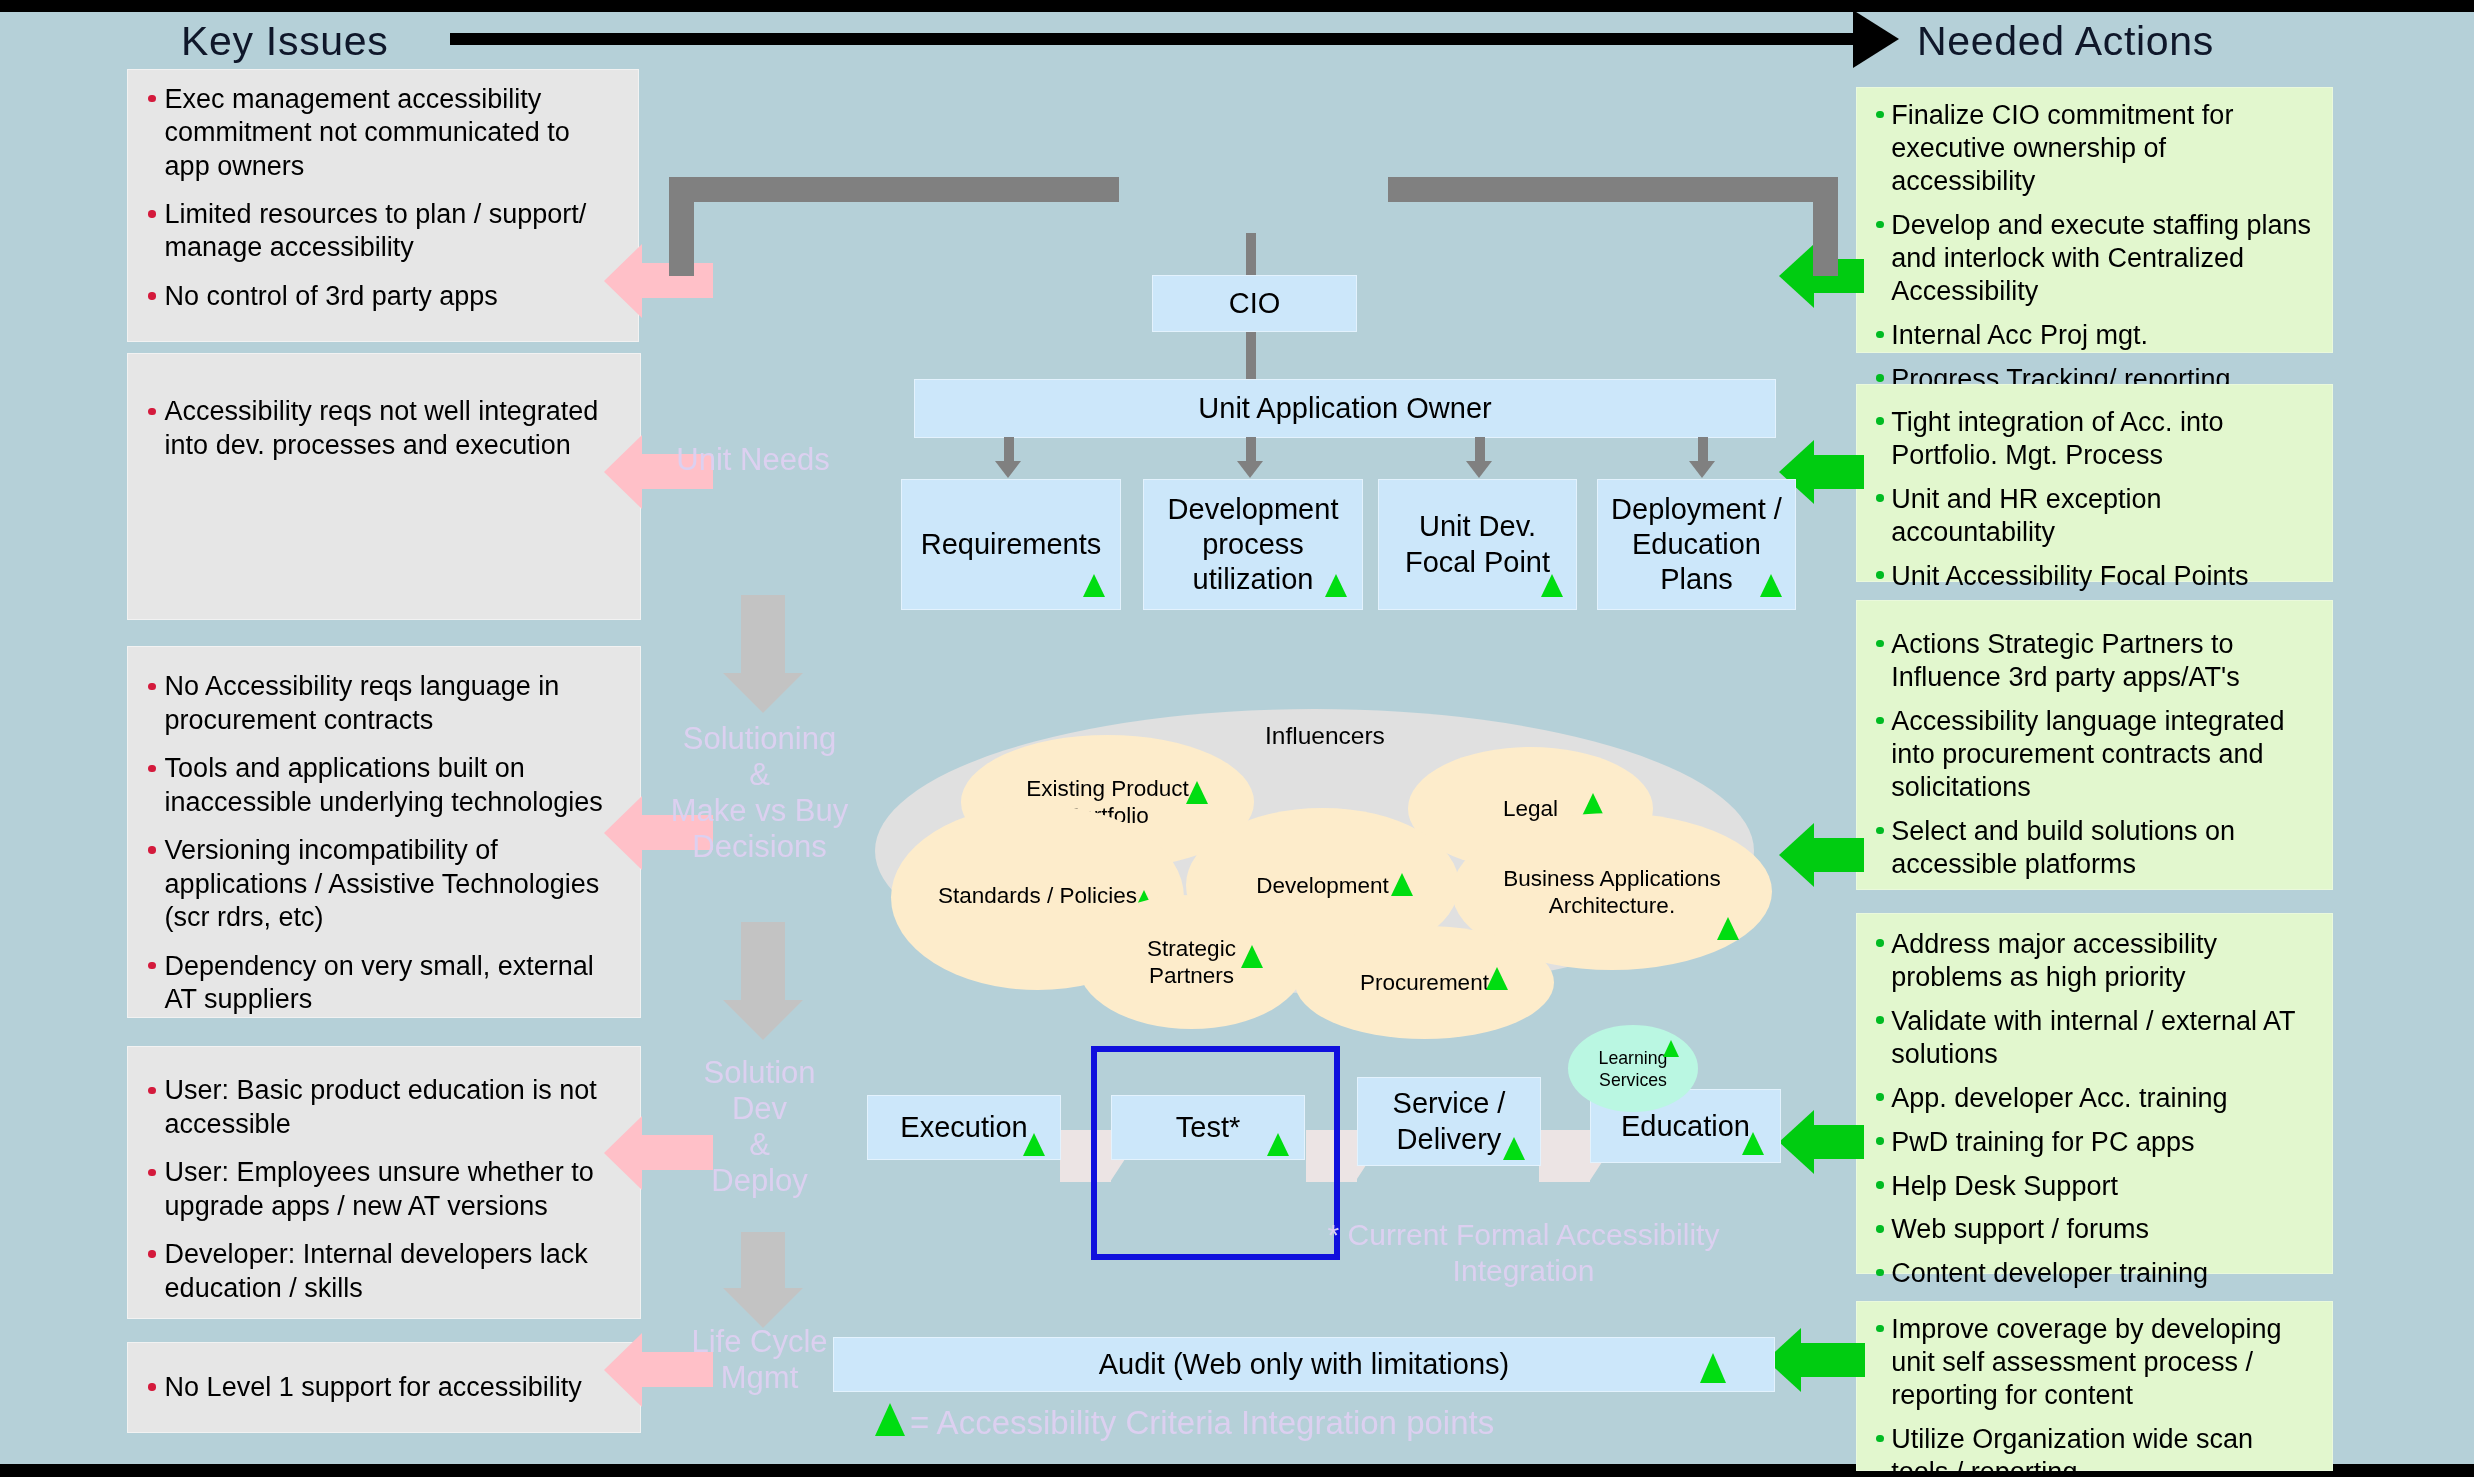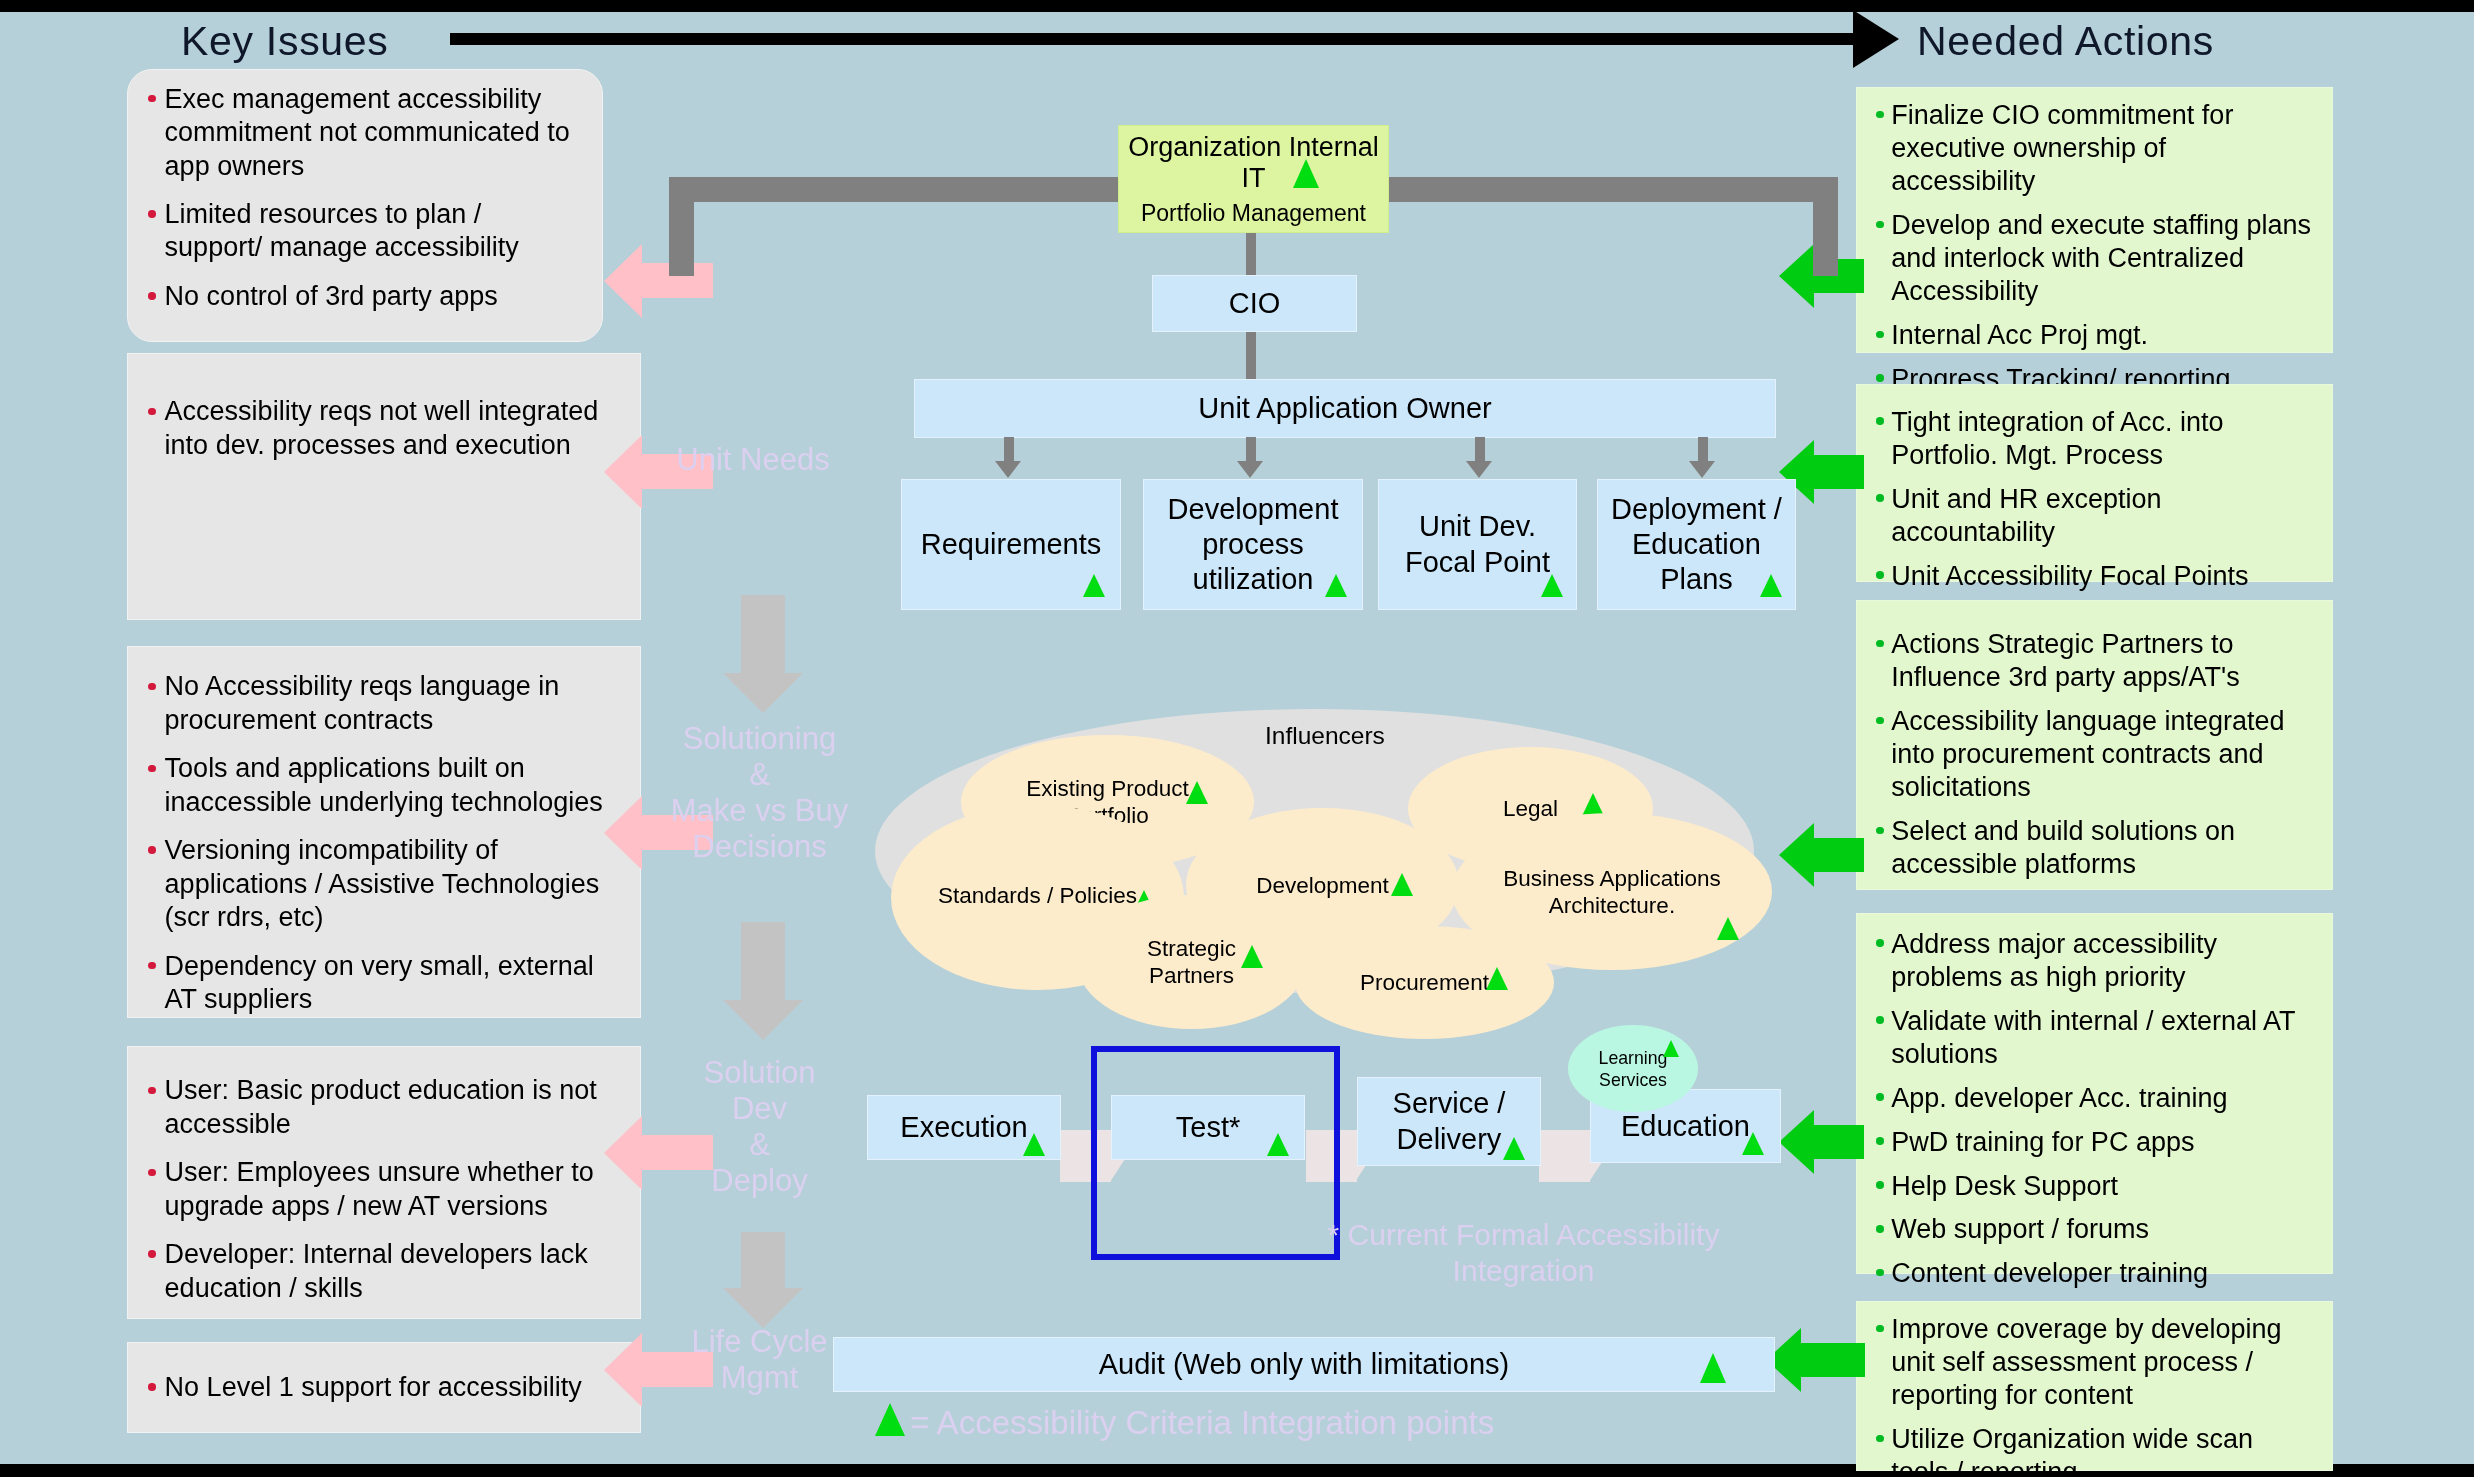--- a/index.html
+++ b/index.html
@@ -80,21 +80,21 @@
 
 <div id="stage">
  <div id="canvas">
 
   <div class="abs hdr" style="left:181px;top:5.5px;">Key Issues</div>
   <div class="abs hdr" style="left:1917px;top:5.5px;">Needed  Actions</div>
 
   <div class="abs toparrow-line" style="left:450px;top:20.5px;width:1404px;"></div>
   <div class="abs toparrow-head" style="left:1853px;top:-2px;"></div>
 
-  <div class="abs issuebox" style="left:127px;top:57px;width:476px;height:273px;border-radius:25px;">
+  <div class="abs issuebox" style="left:127px;top:57px;width:512px;height:273px;">
     <ul>
       <li>Exec management accessibility commitment not communicated to app owners</li>
       <li>Limited resources to plan / support/ manage accessibility</li>
       <li>No control of 3rd party apps</li>
     </ul>
   </div>
 
   <div class="abs issuebox" style="left:127px;top:341px;width:514px;height:267px;padding-top:41px;">
     <ul>
       <li>Accessibility reqs not well integrated into  dev. processes and execution</li>
@@ -208,28 +208,20 @@
   <div class="greenarrow" style="left:1766px;top:1316px;width:99px;height:64px;">
     <div class="shaft" style="width:65px;"></div>
         <div class="head"></div>
   </div>
 
   <div class="gbar" style="left:669px;top:165px;width:450px;height:24.5px;"></div>
   <div class="gbar" style="left:669px;top:165px;width:24.5px;height:99px;"></div>
   <div class="gbar" style="left:1388px;top:165px;width:450px;height:24.5px;"></div>
   <div class="gbar" style="left:1813px;top:165px;width:24.5px;height:99px;"></div>
 
-  <div class="abs greenbox" style="left:1118px;top:113px;width:271px;height:108px;">
-    <div style="font-size:27px;">Organization  Internal</div>
-    <div style="font-size:27px;position:relative;width:100%;">
-      <span>IT</span>
-      <span class="tri lg" style="left:174px;top:-4.1px;"></span>
-    </div>
-    <div style="font-size:23px;margin-top:5.5px;">Portfolio  Management</div>
-  </div>
 
   <div class="gline" style="left:1246px;top:221px;width:9.5px;height:50px;"></div>
 
   <div class="abs nodebox" style="left:1152px;top:263px;width:205px;height:57px;">
     <span>CIO</span>
   </div>
 
   <div class="gline" style="left:1246px;top:320px;width:9.5px;height:75px;"></div>
   <div class="garrow" style="left:1237px;top:390px;"></div>
 

